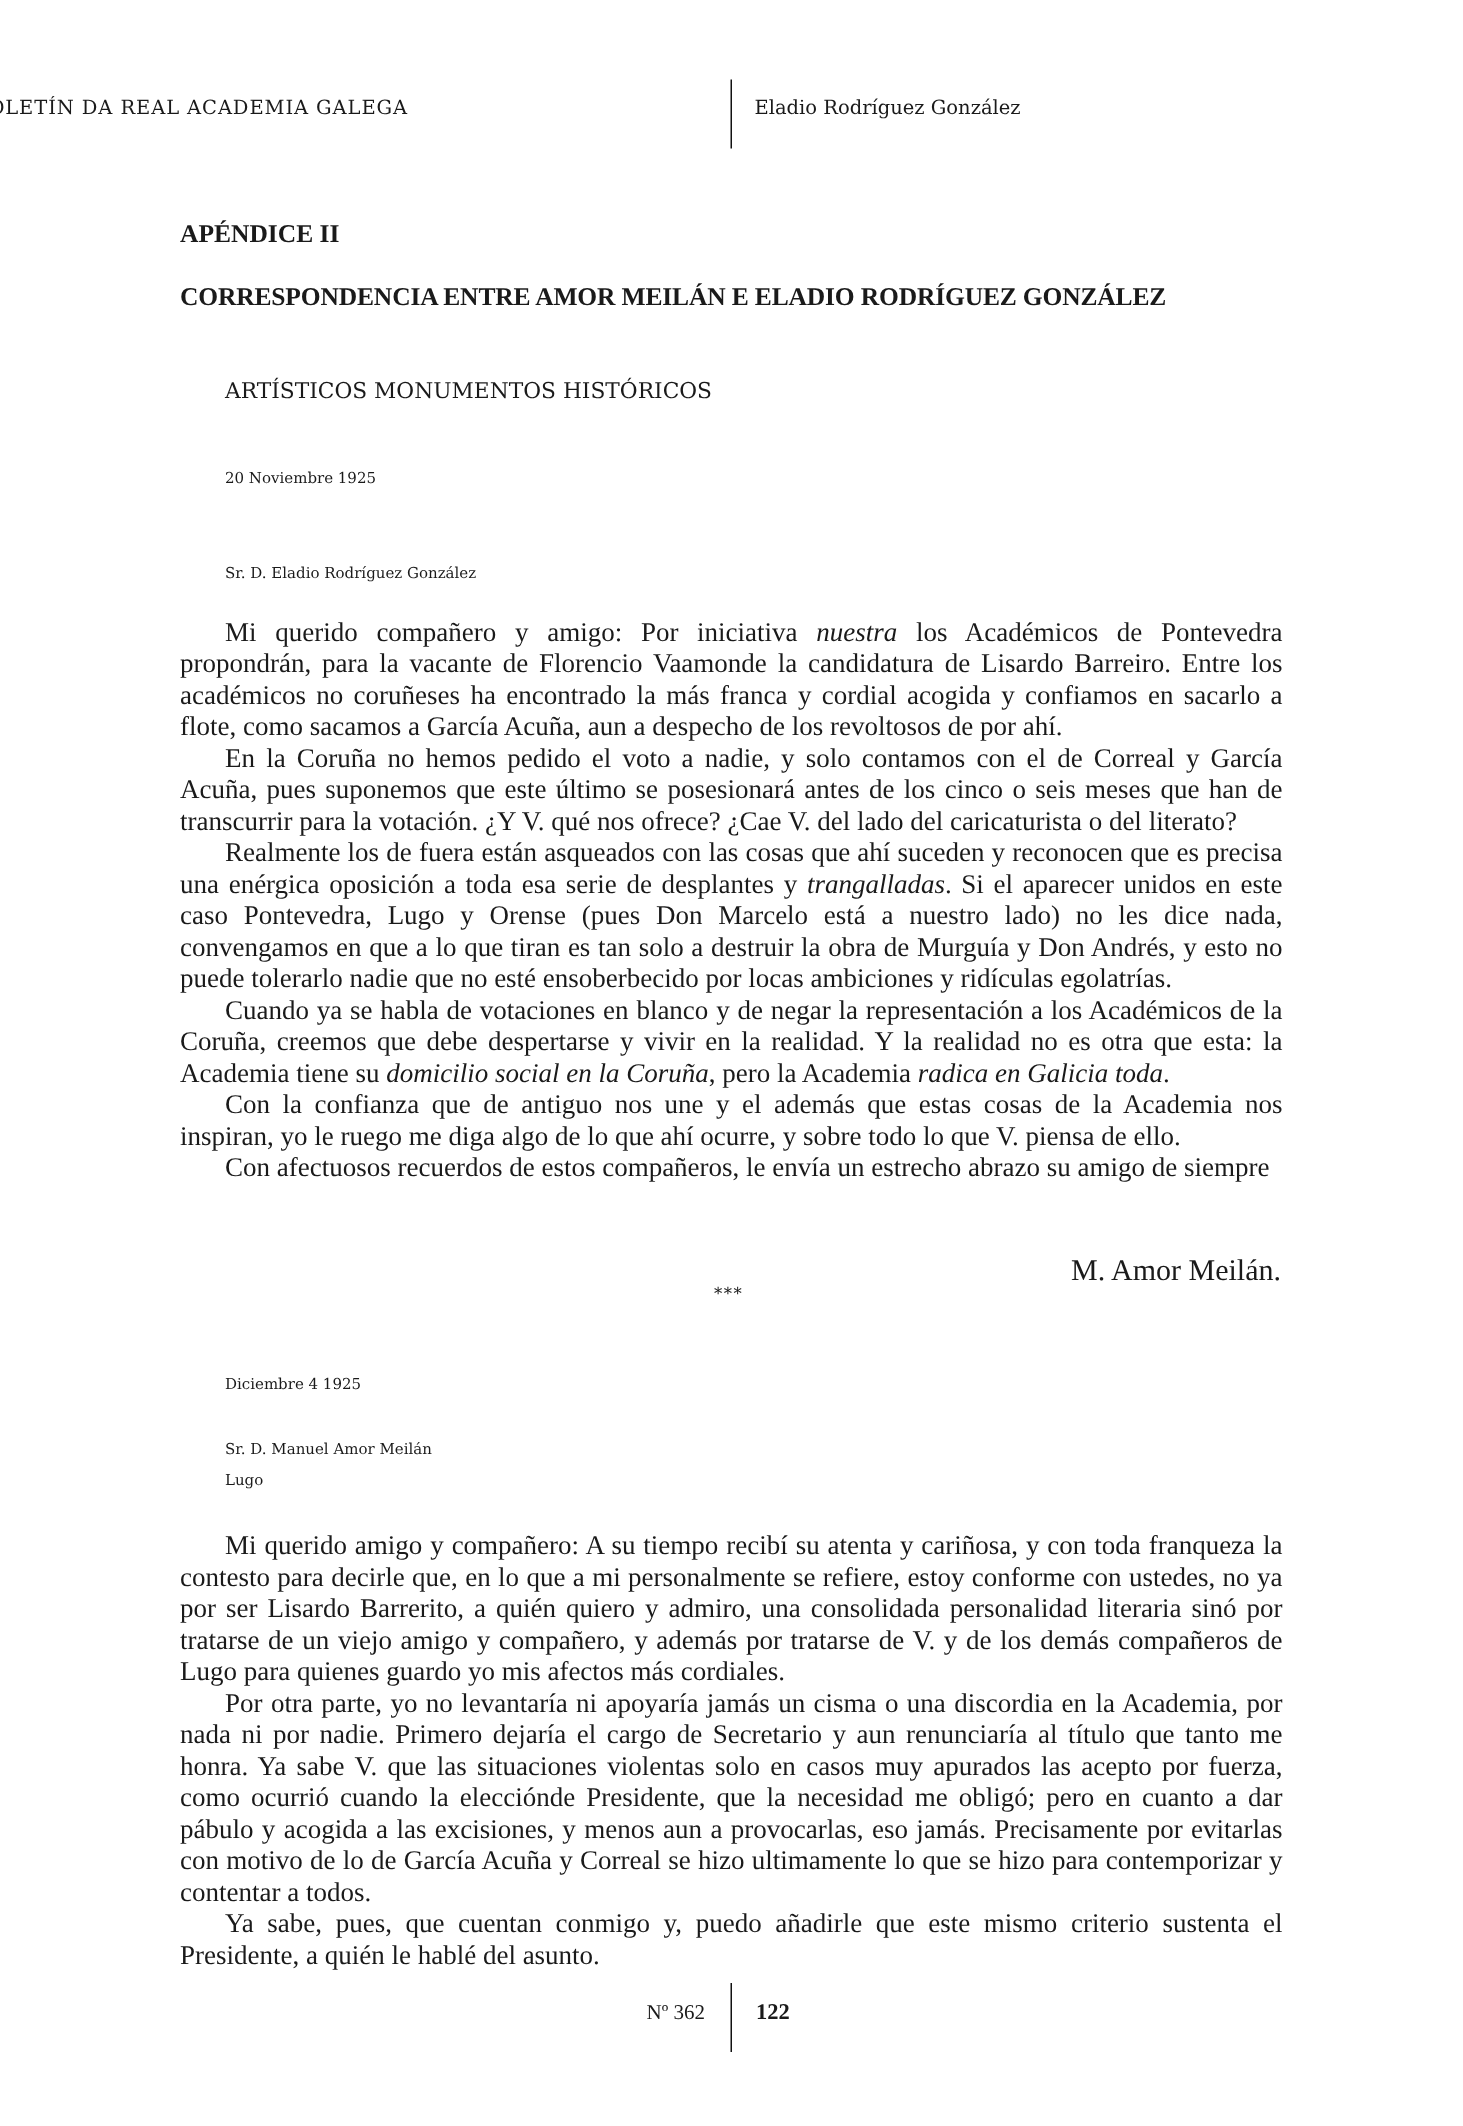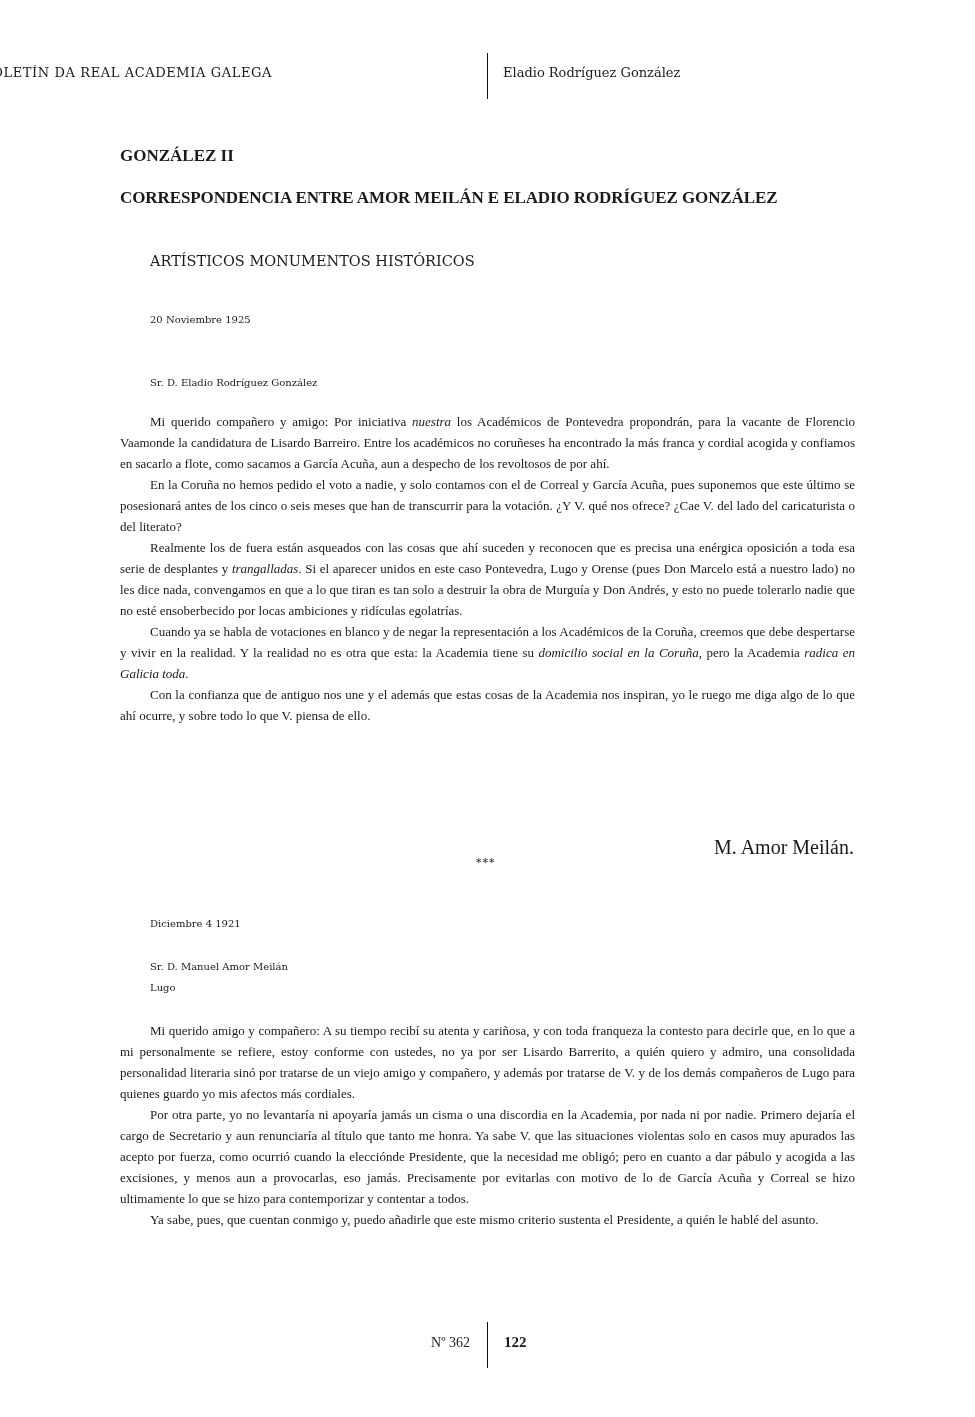--- a/index.html
+++ b/index.html
@@ -31,21 +31,21 @@
     white-space: nowrap; letter-spacing: -0.1px;
   }
   .letter-head {
     position: absolute; left: 150px; top: 251px;
     font-size: 14.5px; line-height: 21px; white-space: nowrap;
   }
   .line-abs { position: absolute; left: 150px; font-size: 10px; white-space: nowrap; }
   .body-block {
     position: absolute; left: 120px; width: 735px;
     font-family: "Liberation Serif", serif;
-    font-size: 13px; line-height: 21px; text-align: justify;
+    font-size: 18px; line-height: 21px; text-align: justify;
   }
   .body-block p { margin: 0; text-indent: 30px; }
   .signature {
     position: absolute; right: 121px; top: 836px;
     font-family: "Liberation Serif", serif; font-size: 20px;
   }
   .separator {
     position: absolute; left: 476px; top: 856px; font-size: 11px; letter-spacing: 1px;
   }
   .running-footer {
@@ -66,41 +66,42 @@
 </style>
 </head>
 <body>
 
 <div class="running-header">
   <span class="rh-left">BOLETÍN DA REAL ACADEMIA GALEGA</span>
   <span class="rh-divider"></span>
   <span class="rh-right">Eladio Rodríguez González</span>
 </div>
 
-<div class="appendix-title">GONZÁLEZ II</div>
+<div class="appendix-title">APÉNDICE II</div>
 <div class="appendix-subtitle">CORRESPONDENCIA ENTRE AMOR MEILÁN E ELADIO RODRÍGUEZ GONZÁLEZ</div>
 
 <div class="letter-head">
   <div>ARTÍSTICOS MONUMENTOS HISTÓRICOS</div>
 </div>
 <div class="line-abs" style="top:314px;">20 Noviembre 1925</div>
 <div class="line-abs" style="top:377px;">Sr. D. Eladio Rodríguez González</div>
 
 <div class="body-block" style="top:411px;">
   <p><span>Mi querido compañero y amigo: Por iniciativa </span><i>nuestra</i><span> los Académicos de Pontevedra propondrán, para la vacante de Florencio Vaamonde la candidatura de Lisardo Barreiro. Entre los académicos no coruñeses ha encontrado la más franca y cordial acogida y confiamos en sacarlo a flote, como sacamos a García Acuña, aun a despecho de los revoltosos de por ahí.</span></p>
   <p><span>En la Coruña no hemos pedido el voto a nadie, y solo contamos con el de Correal y García Acuña, pues suponemos que este último se posesionará antes de los cinco o seis meses que han de transcurrir para la votación. ¿Y V. qué nos ofrece? ¿Cae V. del lado del caricaturista o del literato?</span></p>
   <p><span>Realmente los de fuera están asqueados con las cosas que ahí suceden y reconocen que es precisa una enérgica oposición a toda esa serie de desplantes y </span><i>trangalladas</i><span>. Si el aparecer unidos en este caso Pontevedra, Lugo y Orense (pues Don Marcelo está a nuestro lado) no les dice nada, convengamos en que a lo que tiran es tan solo a destruir la obra de Murguía y Don Andrés, y esto no puede tolerarlo nadie que no esté ensoberbecido por locas ambiciones y ridículas egolatrías.</span></p>
   <p><span>Cuando ya se habla de votaciones en blanco y de negar la representación a los Académicos de la Coruña, creemos que debe despertarse y vivir en la realidad. Y la realidad no es otra que esta: la Academia tiene su </span><i>domicilio social en la Coruña</i><span>, pero la Academia </span><i>radica en Galicia toda</i><span>.</span></p>
   <p><span>Con la confianza que de antiguo nos une y el además que estas cosas de la Academia nos inspiran, yo le ruego me diga algo de lo que ahí ocurre, y sobre todo lo que V. piensa de ello.</span></p>
+  <p style="text-align:left;"><span>Con afectuosos recuerdos de estos compañeros, le envía un estrecho abrazo su amigo de siempre</span></p>
 </div>
 <div class="signature">M. Amor Meilán.</div>
 
 <div class="separator">***</div>
 
-<div class="line-abs" style="top:918px;">Diciembre 4 1921</div>
+<div class="line-abs" style="top:918px;">Diciembre 4 1925</div>
 <div class="line-abs" style="top:961px;">Sr. D. Manuel Amor Meilán</div>
 <div class="line-abs" style="top:982px;">Lugo</div>
 
 <div class="body-block" style="top:1020px;">
   <p><span>Mi querido amigo y compañero: A su tiempo recibí su atenta y cariñosa, y con toda franqueza la contesto para decirle que, en lo que a mi personalmente se refiere, estoy conforme con ustedes, no ya por ser Lisardo Barrerito, a quién quiero y admiro, una consolidada personalidad literaria sinó por tratarse de un viejo amigo y compañero, y además por tratarse de V. y de los demás compañeros de Lugo para quienes guardo yo mis afectos más cordiales.</span></p>
   <p><span>Por otra parte, yo no levantaría ni apoyaría jamás un cisma o una discordia en la Academia, por nada ni por nadie. Primero dejaría el cargo de Secretario y aun renunciaría al título que tanto me honra. Ya sabe V. que las situaciones violentas solo en casos muy apurados las acepto por fuerza, como ocurrió cuando la elecciónde Presidente, que la necesidad me obligó; pero en cuanto a dar pábulo y acogida a las excisiones, y menos aun a provocarlas, eso jamás. Precisamente por evitarlas con motivo de lo de García Acuña y Correal se hizo ultimamente lo que se hizo para contemporizar y contentar a todos.</span></p>
   <p><span>Ya sabe, pues, que cuentan conmigo y, puedo añadirle que este mismo criterio sustenta el Presidente, a quién le hablé del asunto.</span></p>
 </div>
 
 <div class="running-footer">

